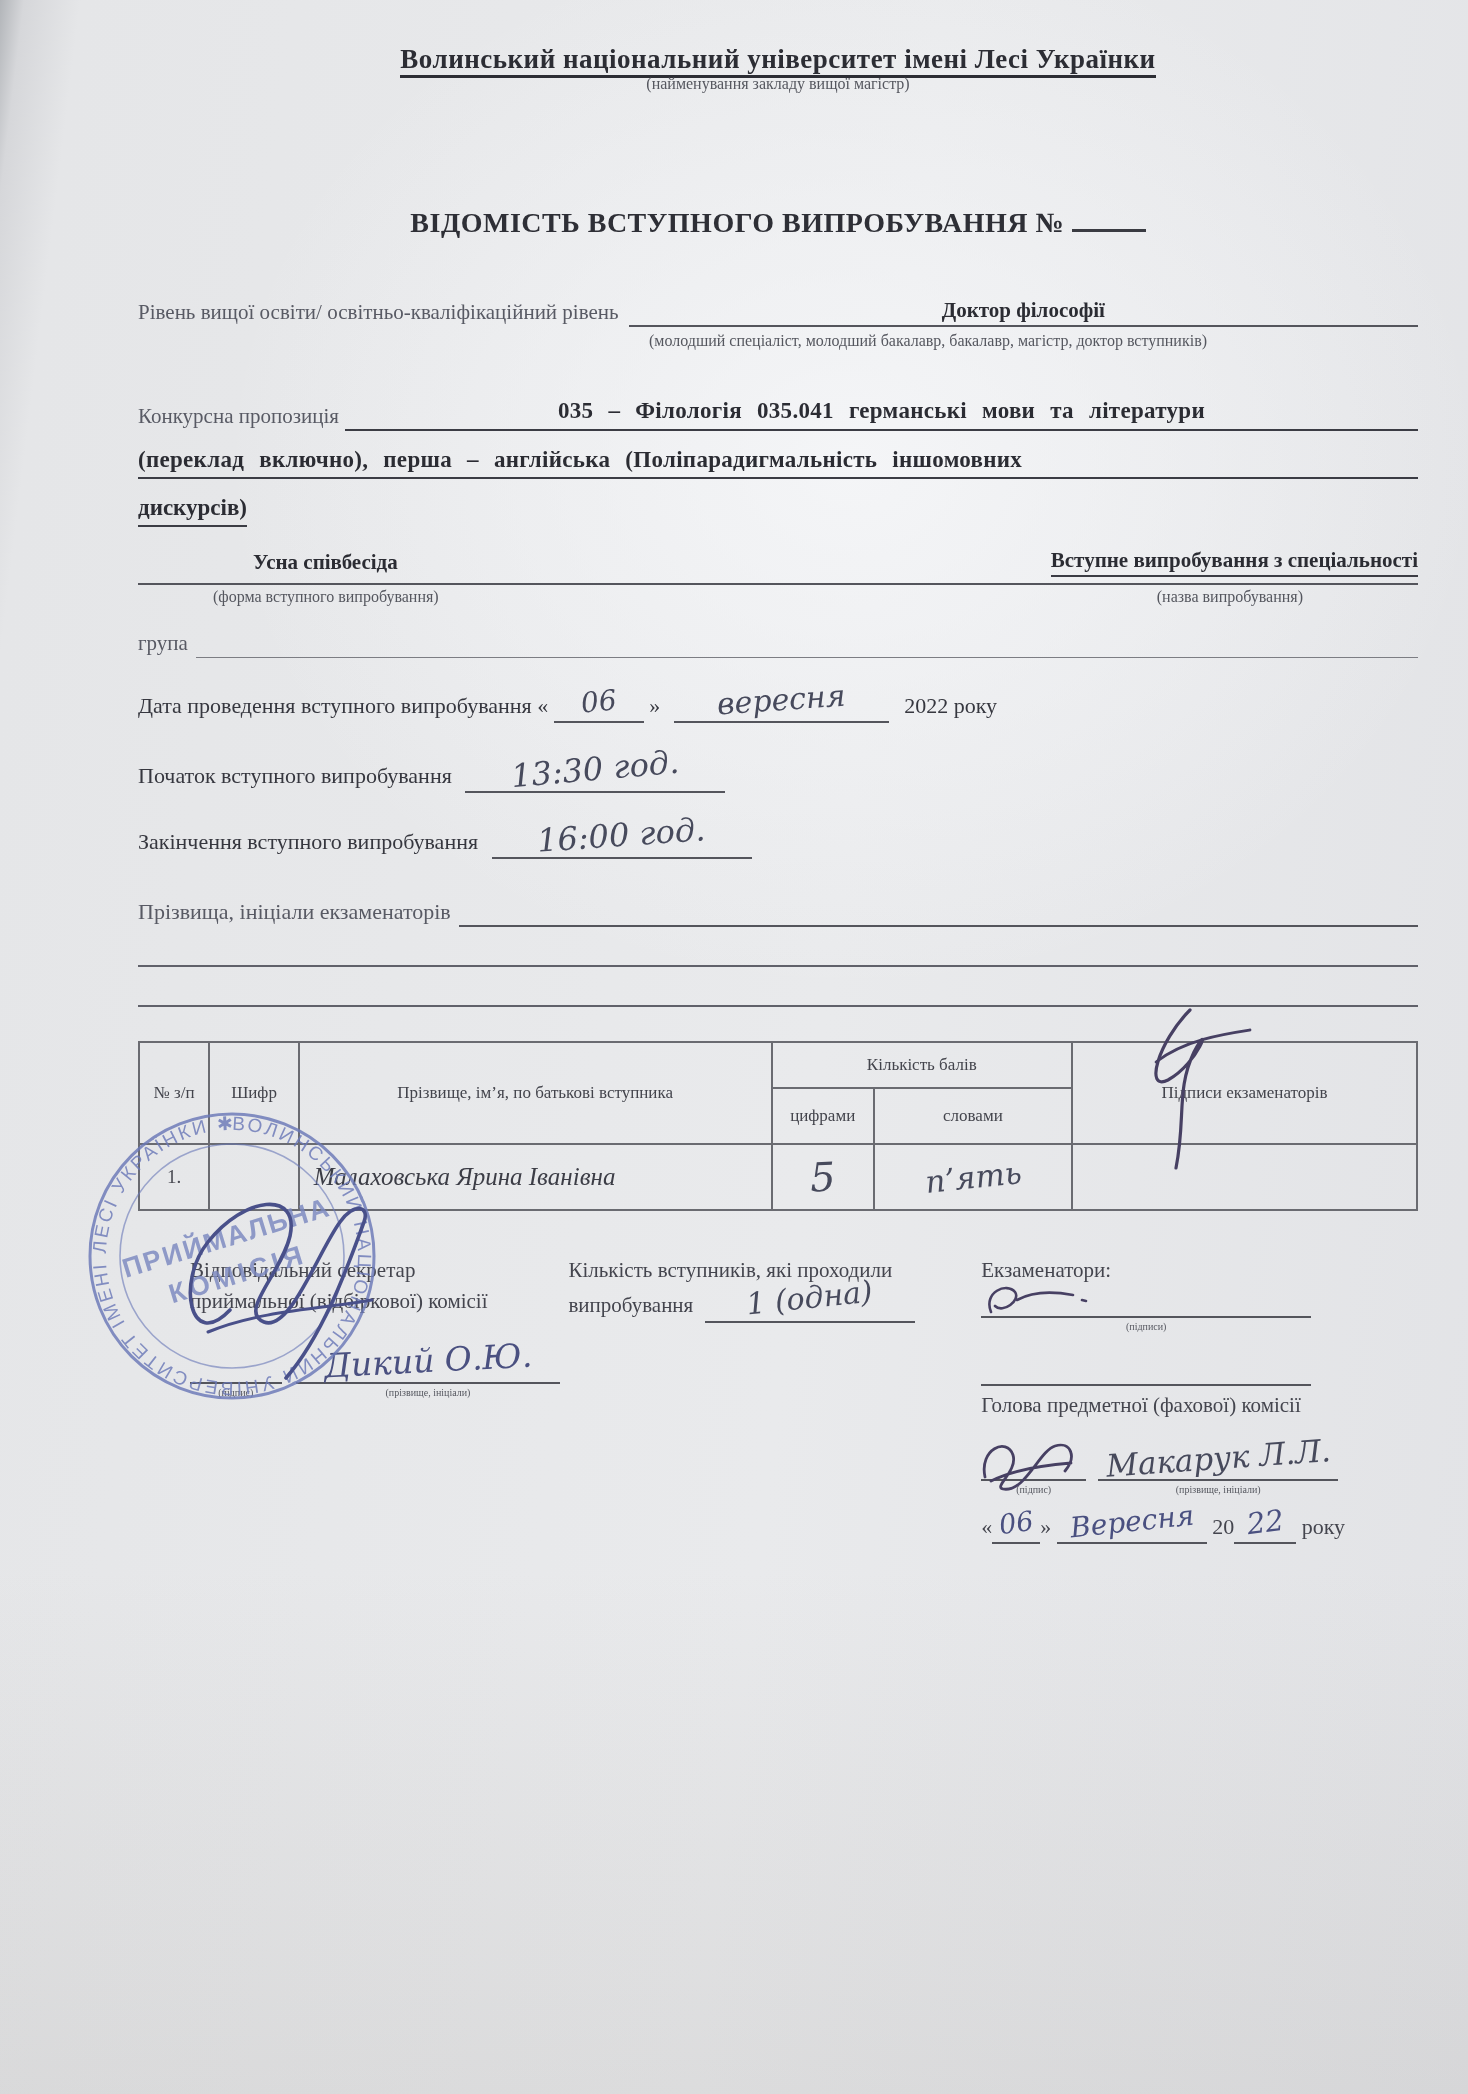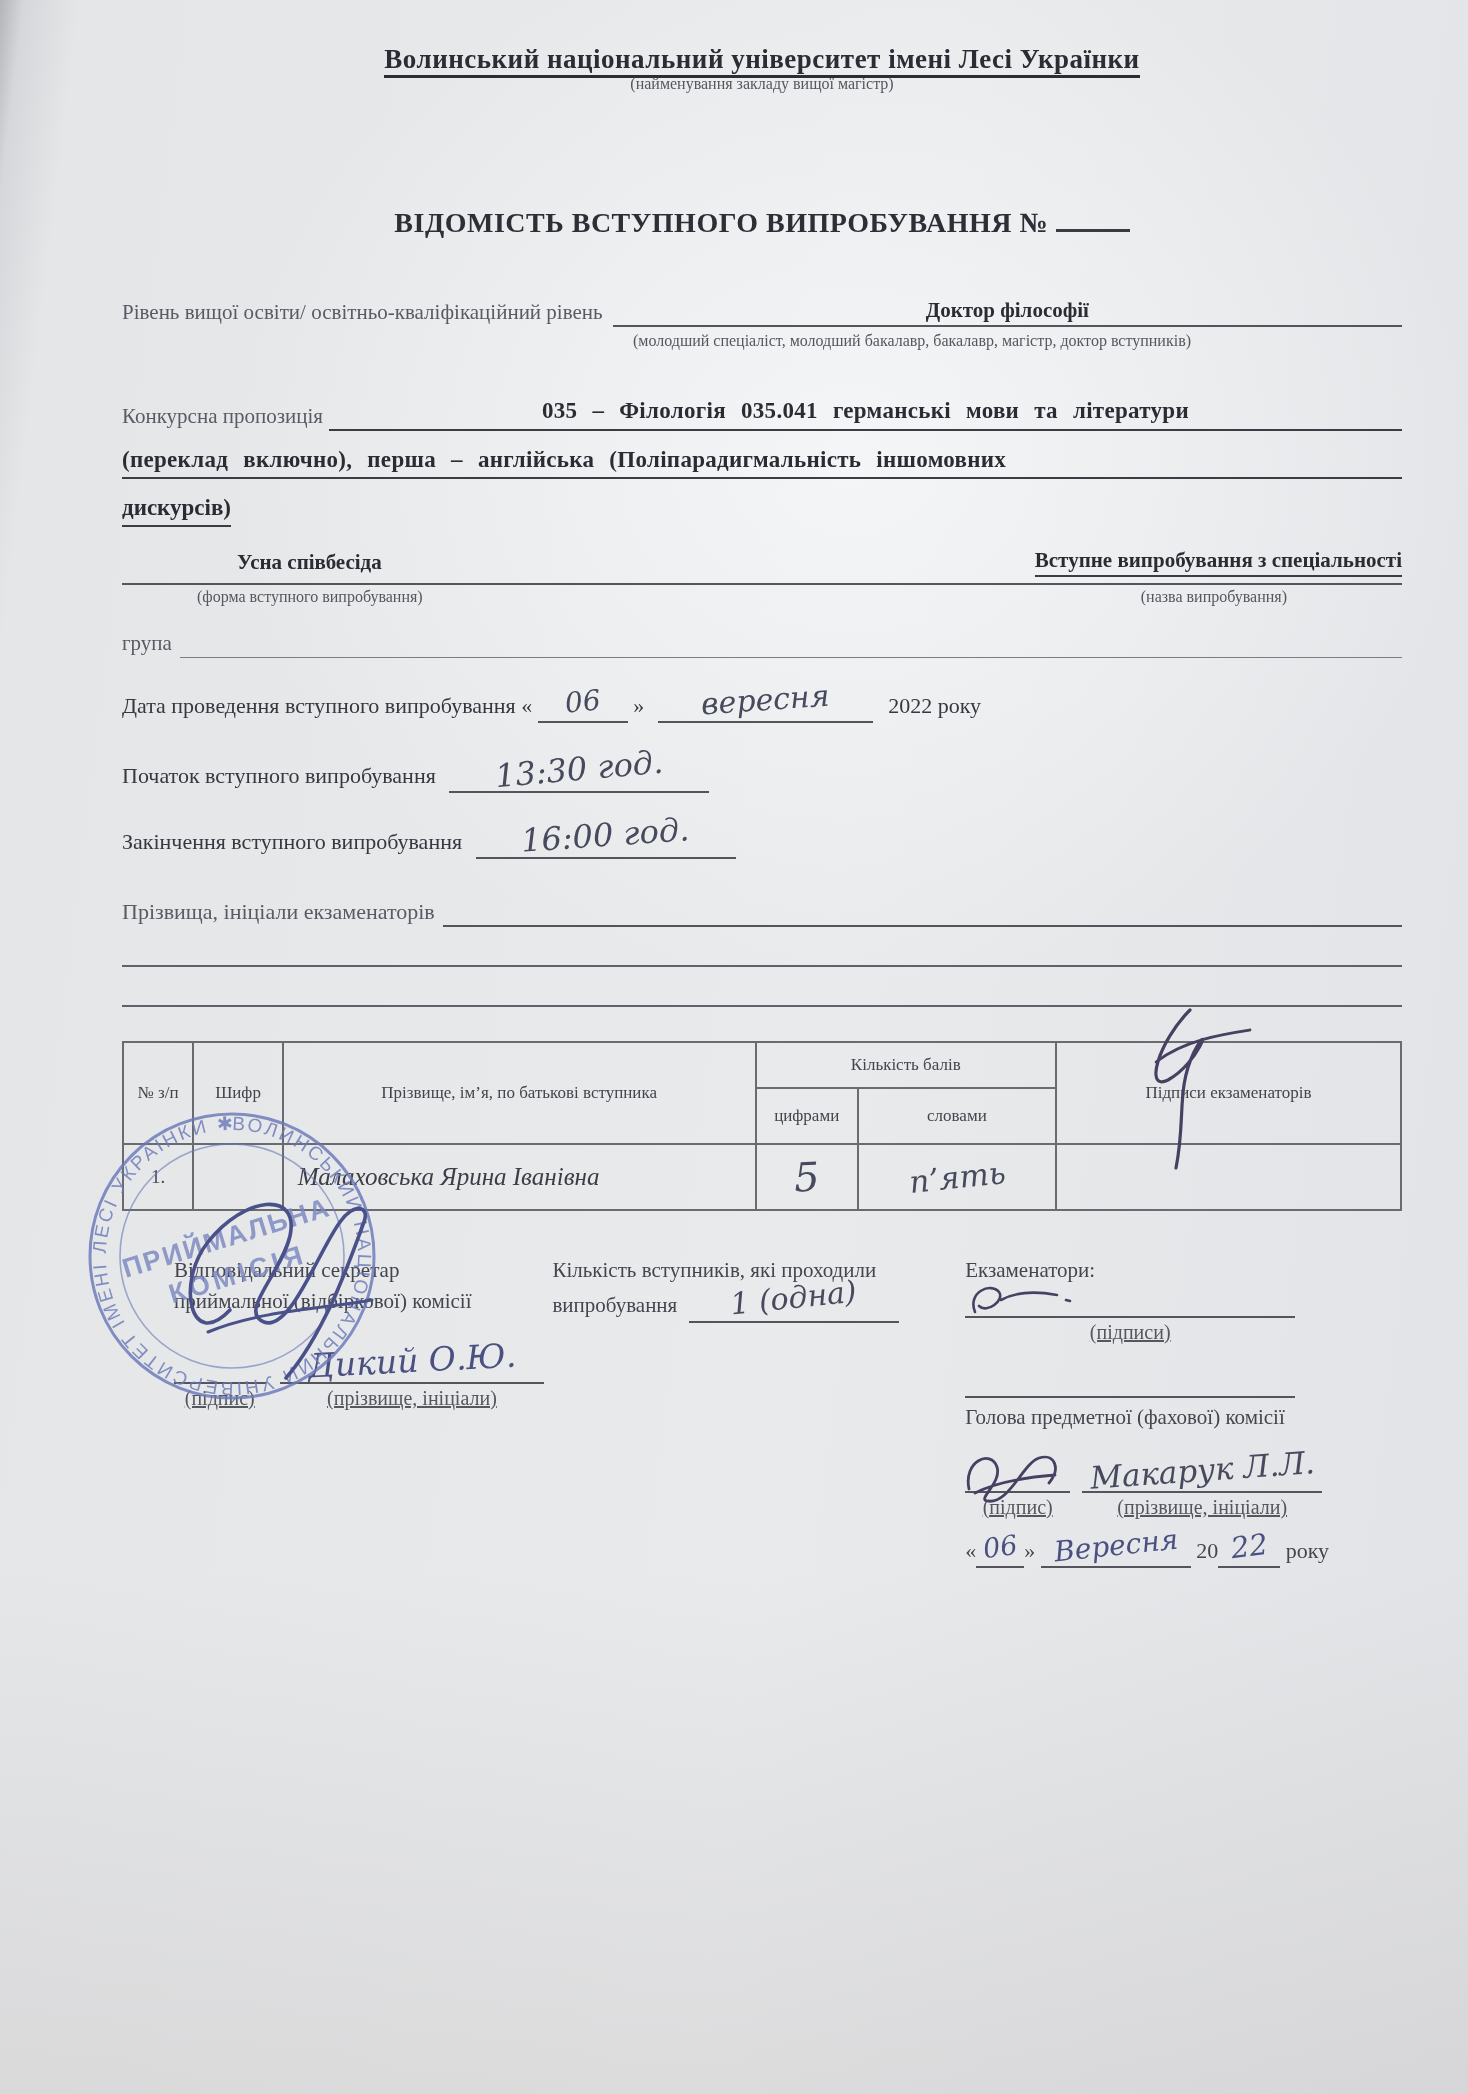--- a/index.html
+++ b/index.html
@@ -8,21 +8,21 @@
     width:1468px;height:2094px;
     margin:0 auto;
     overflow:hidden;
     font-family:"Liberation Serif",serif;
     color:#36373f;
     background:
       linear-gradient(to bottom, rgba(255,255,255,0) 75%, rgba(166,163,160,0.20) 100%),
       radial-gradient(ellipse 900px 760px at 58% 22%, rgba(246,247,249,0.85), rgba(246,247,249,0) 70%),
       linear-gradient(97deg,#b2b5b9 0px,#d6d7da 24px,#e5e6e8 80px,#e9eaec 55%,#e2e3e6 100%);
   }
-  .content{position:absolute;left:122px;top:44px;width:1280px;}
+  .content{position:absolute;left:138px;top:44px;width:1280px;}
 
   .inst{ text-align:center;font-size:27px;font-weight:bold;color:#2c2d34;letter-spacing:.5px; }
   .inst .u{border-bottom:3px solid #2c2d34;padding-bottom:1px;}
   .hint{font-size:16px;color:#55575f;text-align:center;}
   .doc-title{margin-top:114px;text-align:center;font-size:28px;font-weight:bold;color:#2e2f36;letter-spacing:.5px;}
   .doc-title .blank-no{display:inline-block;width:74px;border-bottom:3px solid #3a3b42;height:22px;vertical-align:baseline;}
 
   .line{font-size:21px;line-height:30px;}
   .label-light{color:#585a64;}
   .bold{font-weight:bold;color:#2b2c33;}
@@ -39,21 +39,21 @@
   table.score{border-collapse:collapse;width:100%;margin-top:34px;table-layout:fixed;}
   table.score th,table.score td{border:2px solid #6a6b71;font-weight:normal;}
   table.score th{font-size:17px;color:#43444c;padding:2px 4px;}
   .c-num{width:5.5%;} .c-code{width:7%;} .c-name{width:37%;} .c-dig{width:8%;} .c-word{width:15.5%;} .c-sig{width:27%;}
 
   .footer{display:flex;margin-top:44px;}
   .f-left{width:33%;padding-left:52px;box-sizing:border-box;}
   .f-mid{width:31%;padding-left:8px;box-sizing:border-box;}
   .f-right{width:36%;padding-left:24px;box-sizing:border-box;}
   .f-text{font-size:21px;line-height:31px;color:#44454e;}
-  .sig-hints{display:flex;font-size:20px;color:#55575f;text-decoration:underline;}
+  .sig-hints{display:flex;font-size:10px;color:#55575f;}
 
   .stamp{position:absolute;left:82px;top:1106px;width:300px;height:300px;opacity:.82;pointer-events:none;}
   .sig-abs{position:absolute;pointer-events:none;}
   svg text{font-family:"Liberation Sans",sans-serif;}
 </style>
 </head>
 <body>
 
 <div class="photo">
   <div class="content">

